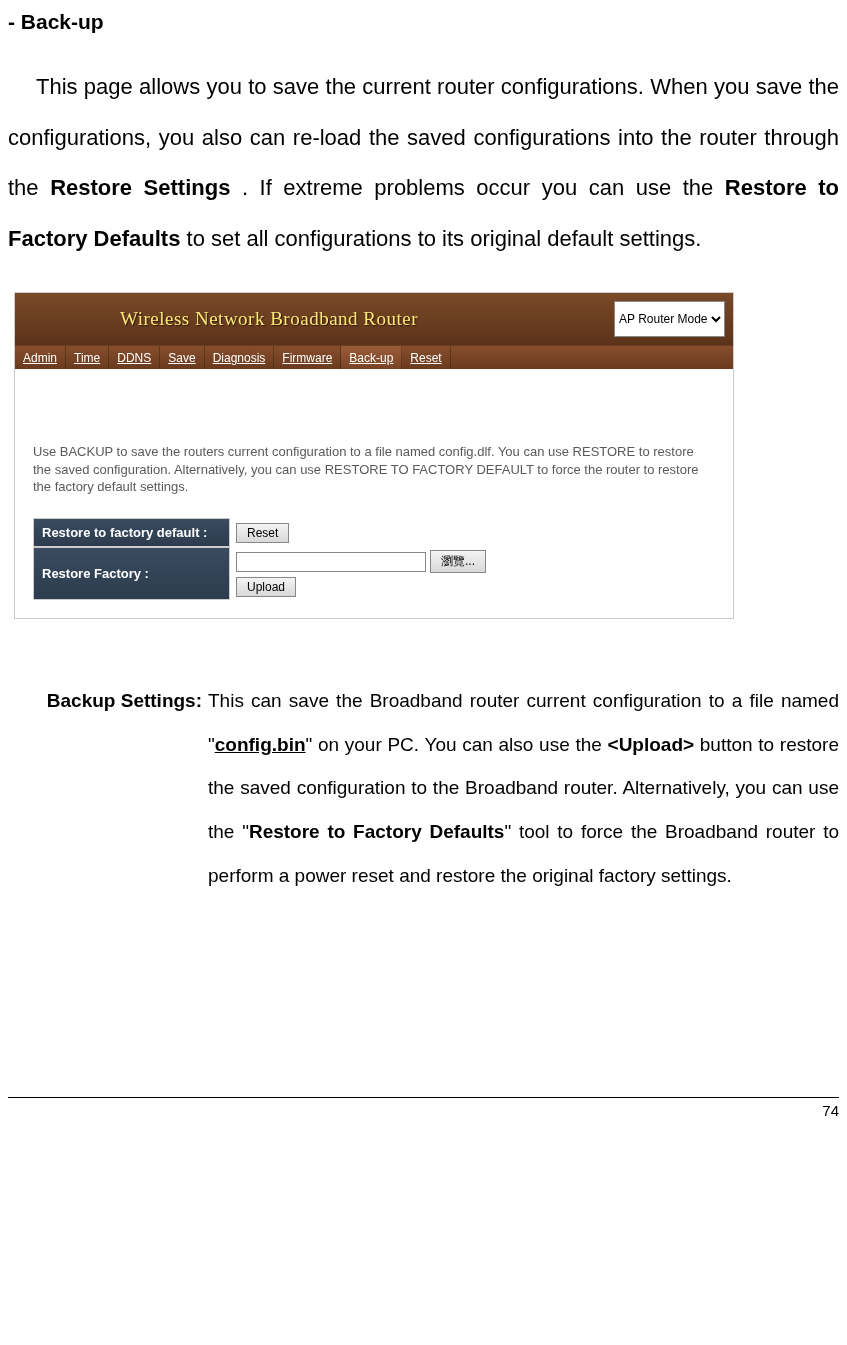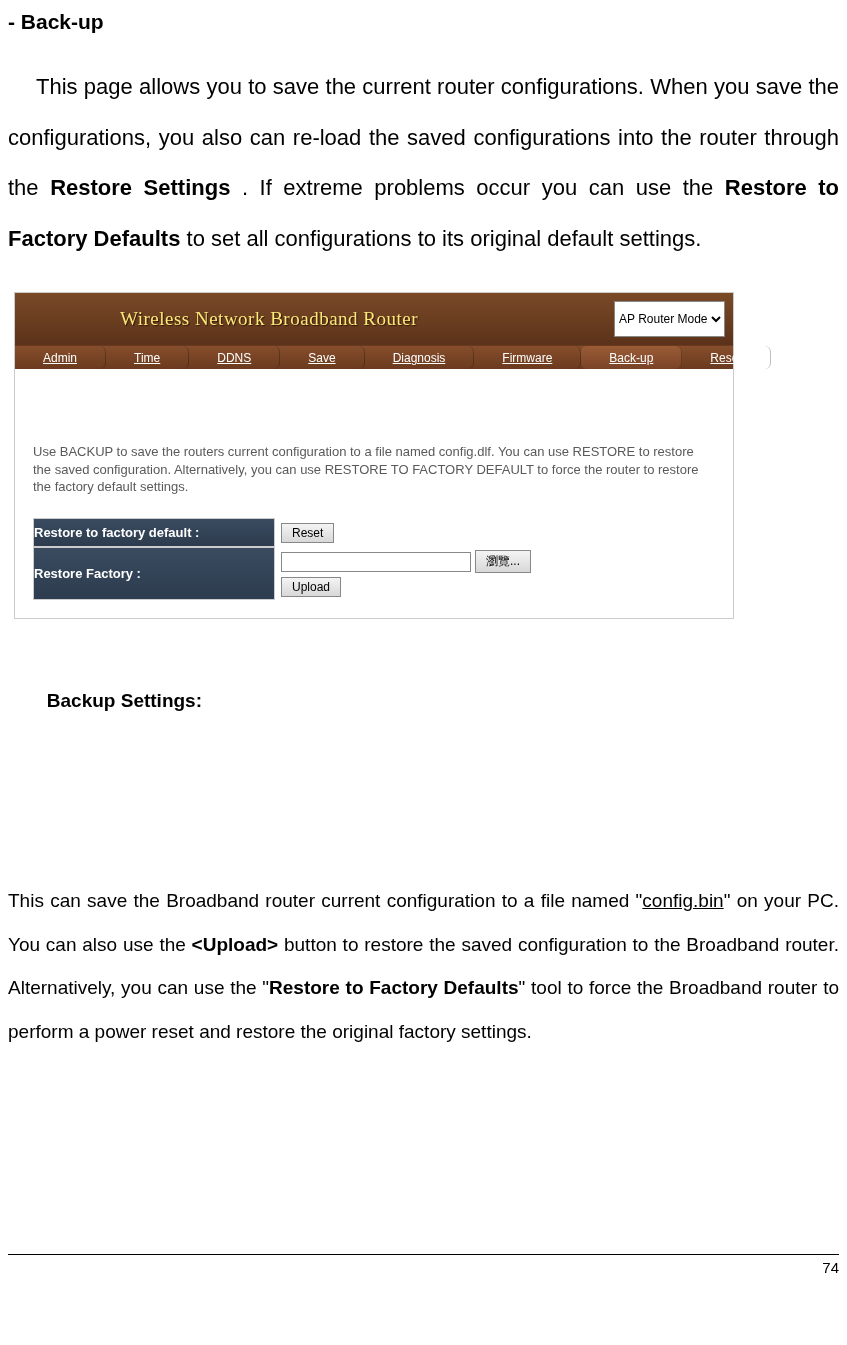--- a/index.html
+++ b/index.html
@@ -56,49 +56,48 @@
       background: #fff;
     }
     .tabs {
       display: flex;
       background: linear-gradient(to bottom,#864e2c 0%,#6b3a1e 100%);
       height: 24px;
       border-top: 1px solid #6b3a1e;
     }
     .tab {
       flex: 0 0 auto;
-      padding: 0 28px;
+      padding: 0 8px;
       font-size: 12px;
       color: #fff;
       text-align: center;
       text-decoration: underline;
       line-height: 24px;
       border-right: 1px solid rgba(0,0,0,0.25);
       cursor: pointer;
-      border-radius: 6px;
     }
     .tab.active {
       background: linear-gradient(to bottom,#9a5c36 0%,#7a4326 100%);
     }
     .panel-body { padding: 32px 18px 18px 18px; background: #fff; }
     .help-text {
       font-size: 13px;
       color: #5a5a5a;
       line-height: 1.35;
       margin-bottom: 22px;
       margin-top: 42px;
     }
     .form-row { display: flex; align-items: stretch; margin: 0; }
     .form-label {
-      width: 242px;
+      width: 197px;
       background: linear-gradient(to bottom,#3a4b60 0%,#2d3c4e 100%);
       color: #fff;
       font-size: 13px;
       font-weight: bold;
-      padding: 6px 0;
+      padding: 6px 8px;
       border: 1px solid #ccc;
       display: flex;
       align-items: center;
     }
     .form-control-cell { padding: 3px 6px; display: flex; gap: 4px; align-items: center; flex-wrap: wrap; }
     .btn {
       font-size: 12px;
       padding: 2px 10px;
       border: 1px solid #888;
       background: linear-gradient(to bottom,#f4f4f4,#d8d8d8);
@@ -111,39 +110,38 @@
       font-size: 12px;
       padding: 1px 2px;
     }
     .restore-cell { flex-direction: column; align-items: flex-start; gap: 4px; }
     .restore-top { display:flex; gap:4px; align-items:center; }
     
     
     .definition {
       display: flex;
       margin-bottom: 30px;
-      flex-direction: column;
     }
     .def-term {
       font-size: 19px;
       font-weight: bold;
       width: 200px;
       flex: 0 0 200px;
       text-align: right;
       line-height: 2.3;
       padding-right: 6px;
     }
     .def-body {
       font-size: 19px;
       flex: 1;
       line-height: 2.3;
       text-align: justify;
     }
     .def-body .bold { font-weight: bold; }
-    .def-body .uline { text-decoration: underline; font-weight: normal; }
+    .def-body .uline { text-decoration: underline; font-weight: bold; }
     
     .page-footer {
       border-top: 1px solid #000;
       margin-top: 200px;
       text-align: right;
       font-size: 15px;
       padding-top: 4px;
     }
   </style>
 </head>

